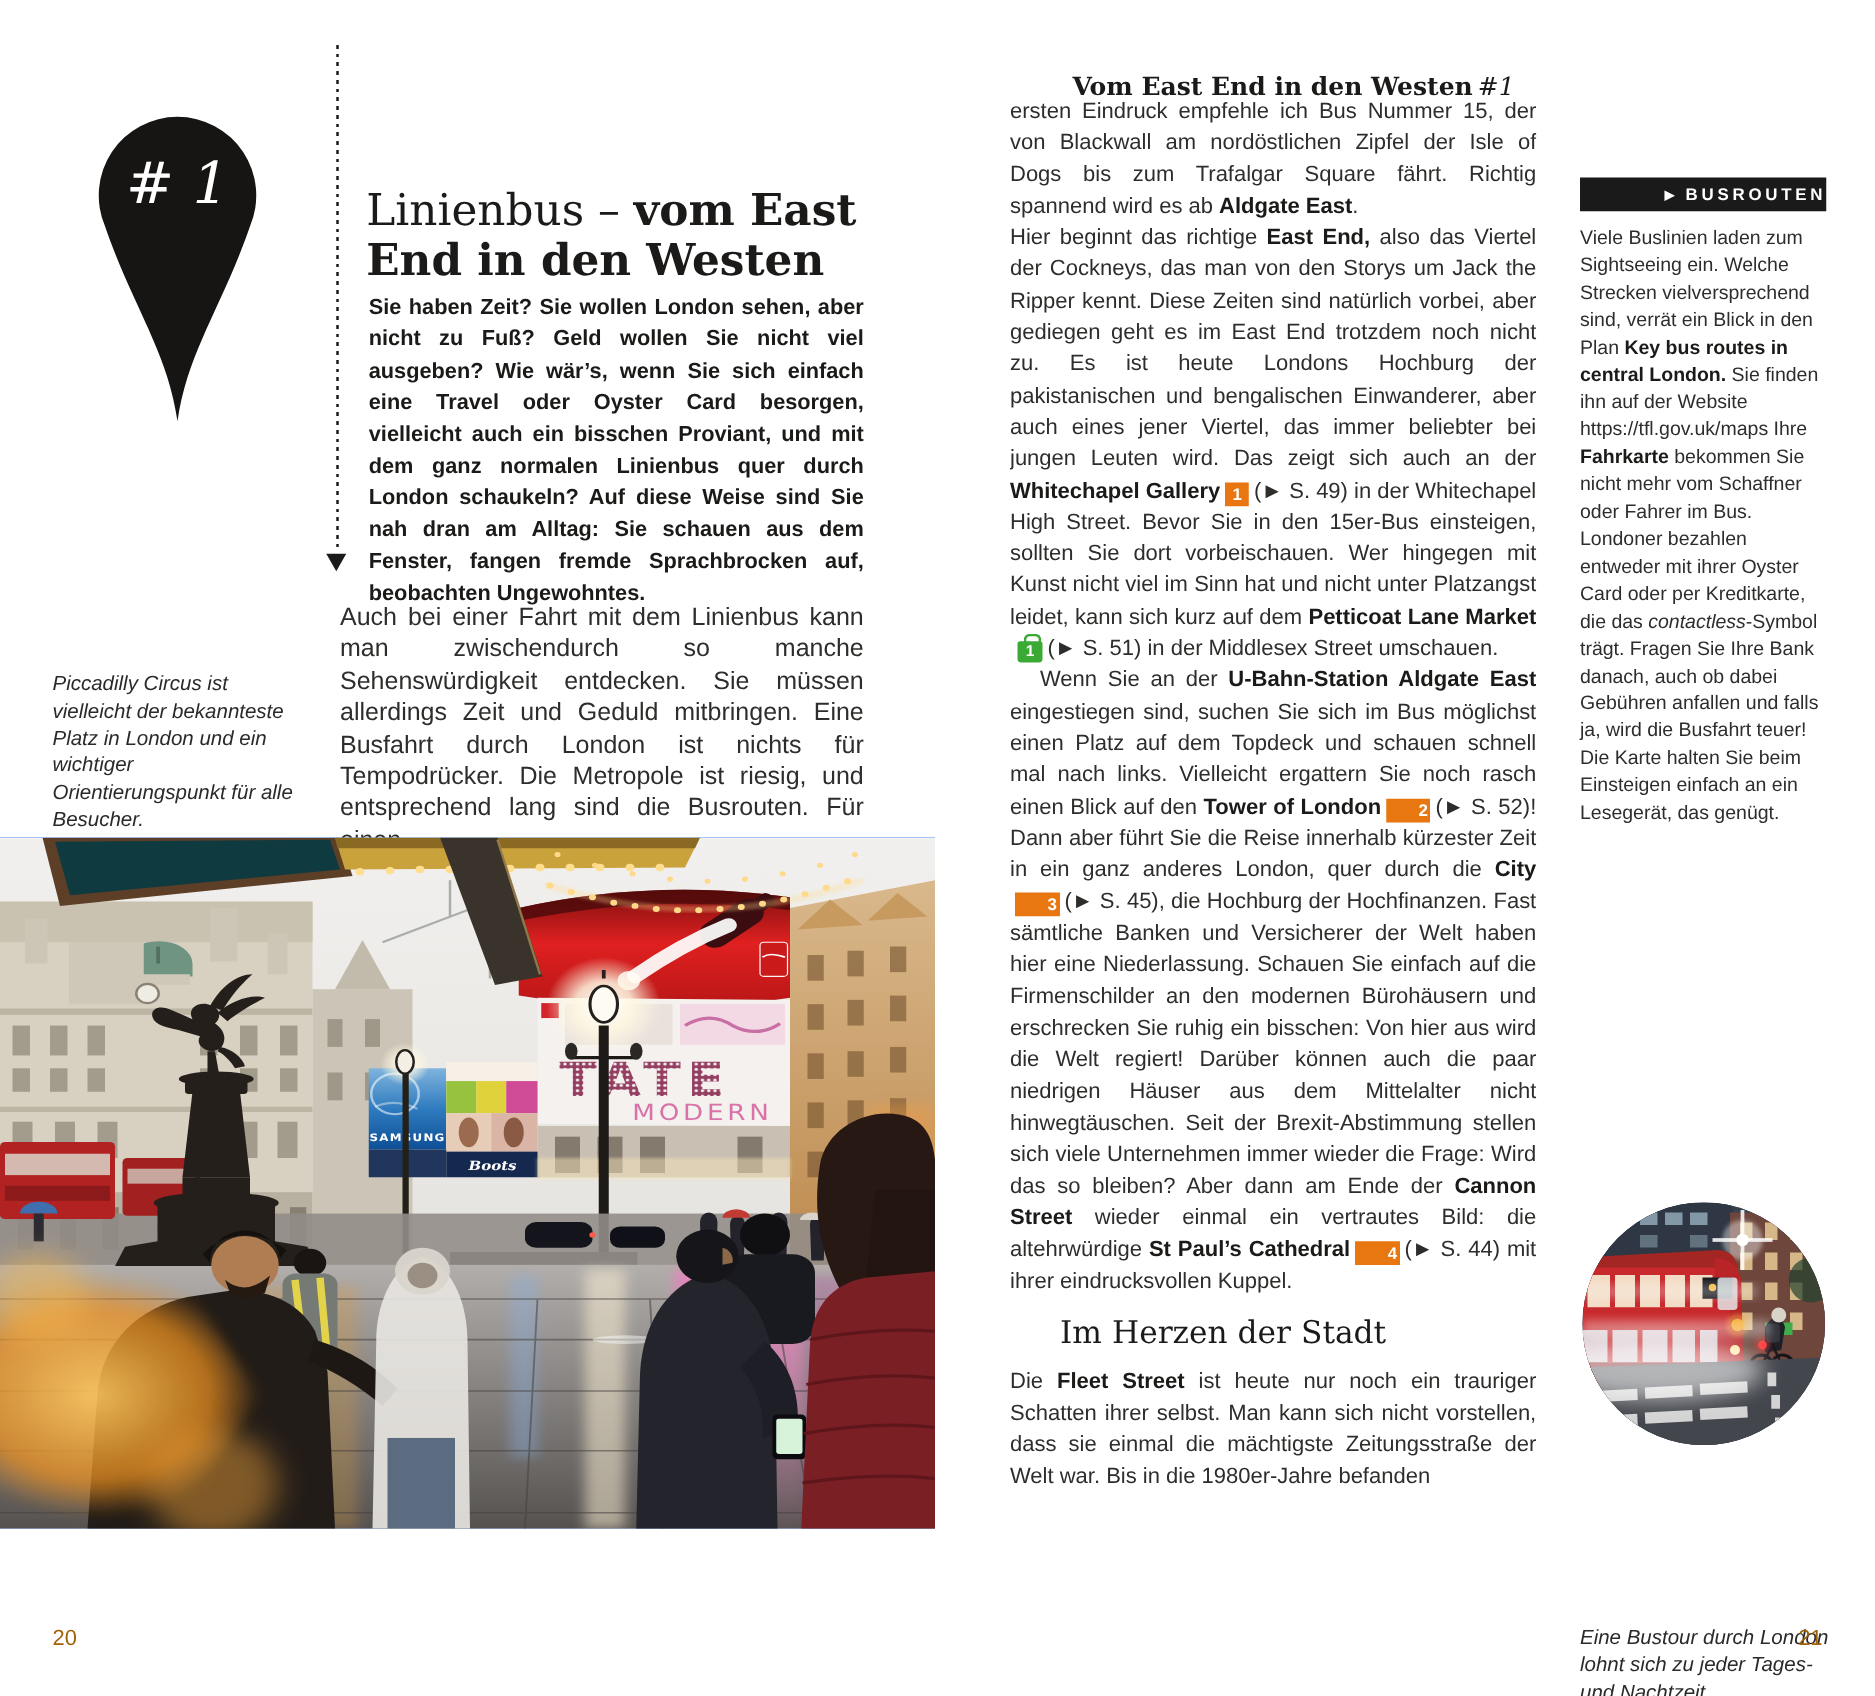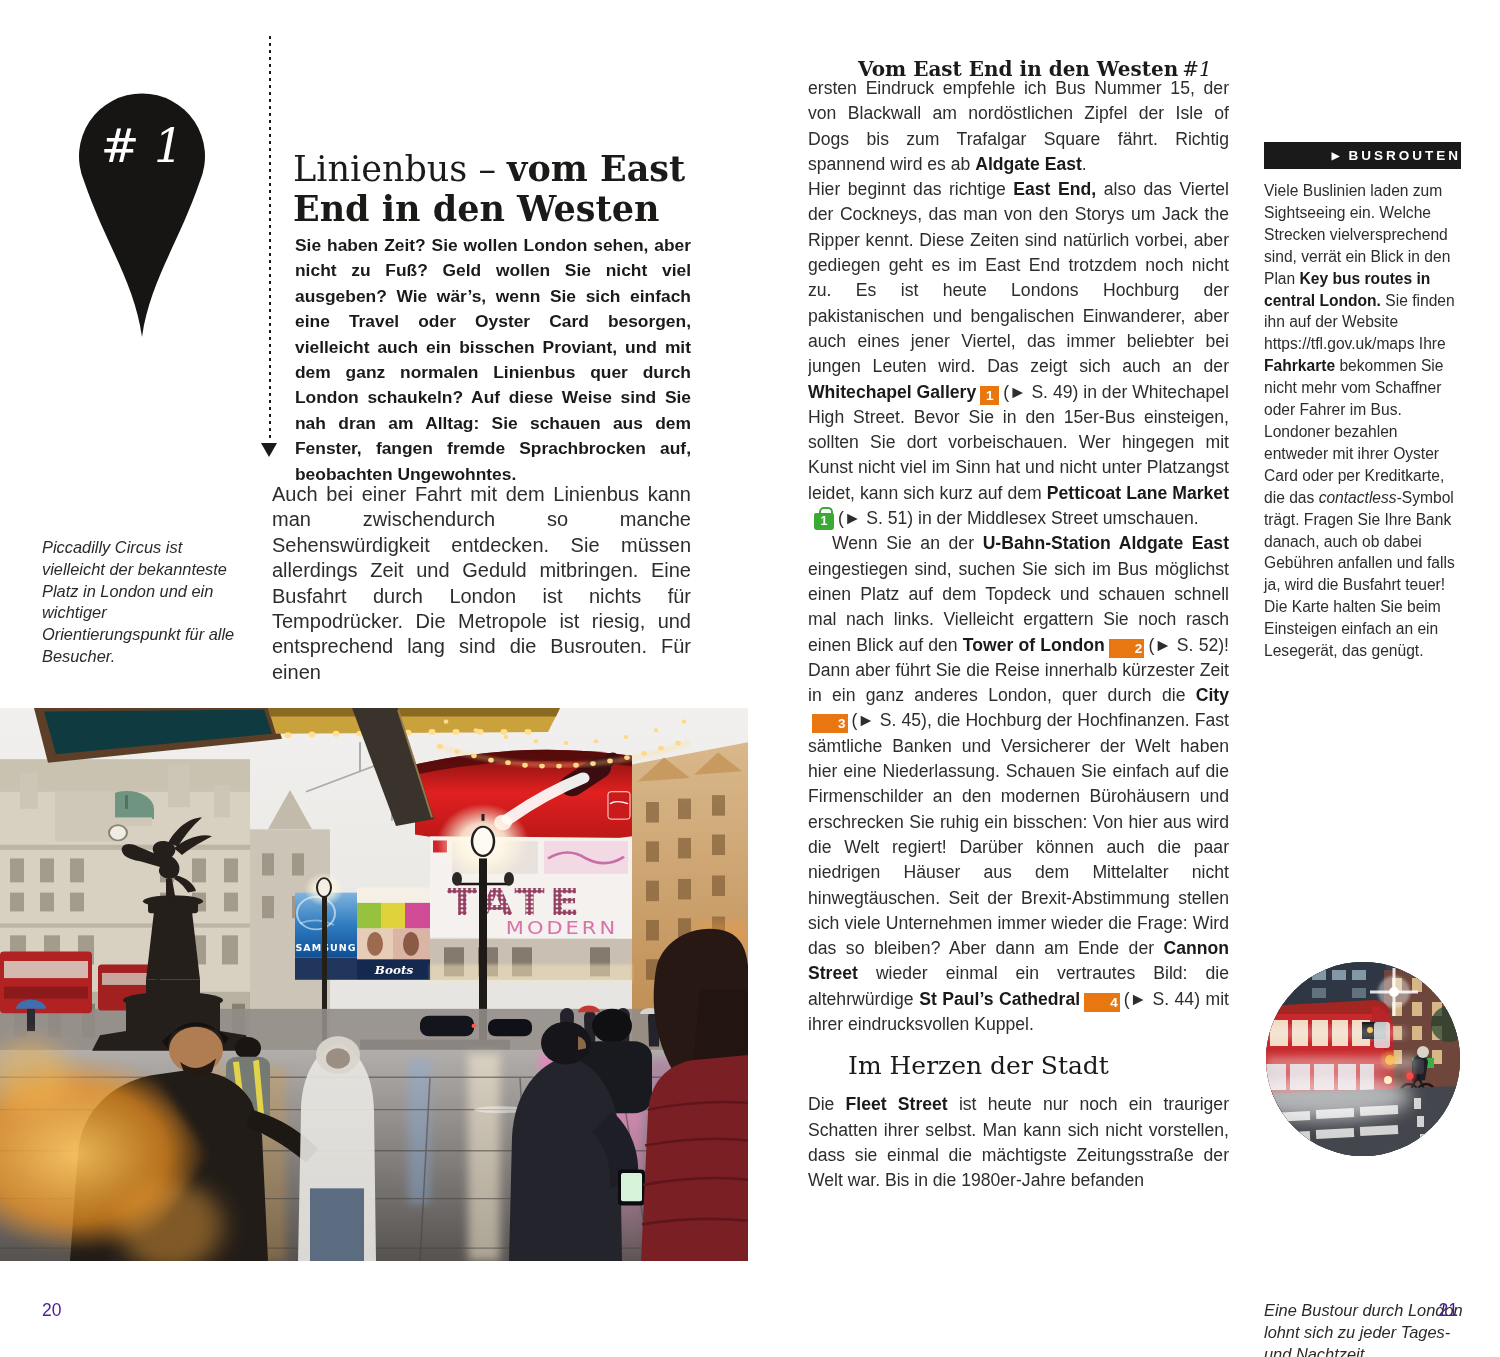--- a/index.html
+++ b/index.html
@@ -45,24 +45,24 @@
   }
   .caption{
     font-style:italic;font-size:16.4px;line-height:21.8px;color:#2b2a28;
   }
   .caption-left{left:42px;top:537px;width:200px;}
   .body-left{
     left:272px;top:482px;width:419px;
     font-size:20px;line-height:25.4px;text-align:justify;
   }
   .photo{
-    left:0;top:708px;width:748px;height:553px;overflow:hidden;background:#3b82f6;
+    left:0;top:670px;width:748px;height:553px;overflow:hidden;background:#3b82f6;
   }
   .photo svg{display:block;width:100%;height:100%;}
-  .pagenum{font-size:17.5px;color:#4c1d95;}
+  .pagenum{font-size:17.5px;color:#a16207;}
   .pagenum-left{left:42px;top:1300px;}
   .pagenum-right{right:42px;top:1300px;text-align:center;}
 
   
   .running-head{
     right:42px;top:29px;width:600px;text-align:left;
     font-family:"DejaVu Serif",serif;font-size:20px;color:var(--ink);margin-top:28px;
   }
   .running-head .b{font-weight:700;}
   .running-head .i{font-style:italic;font-weight:400;margin-left:4px;}

